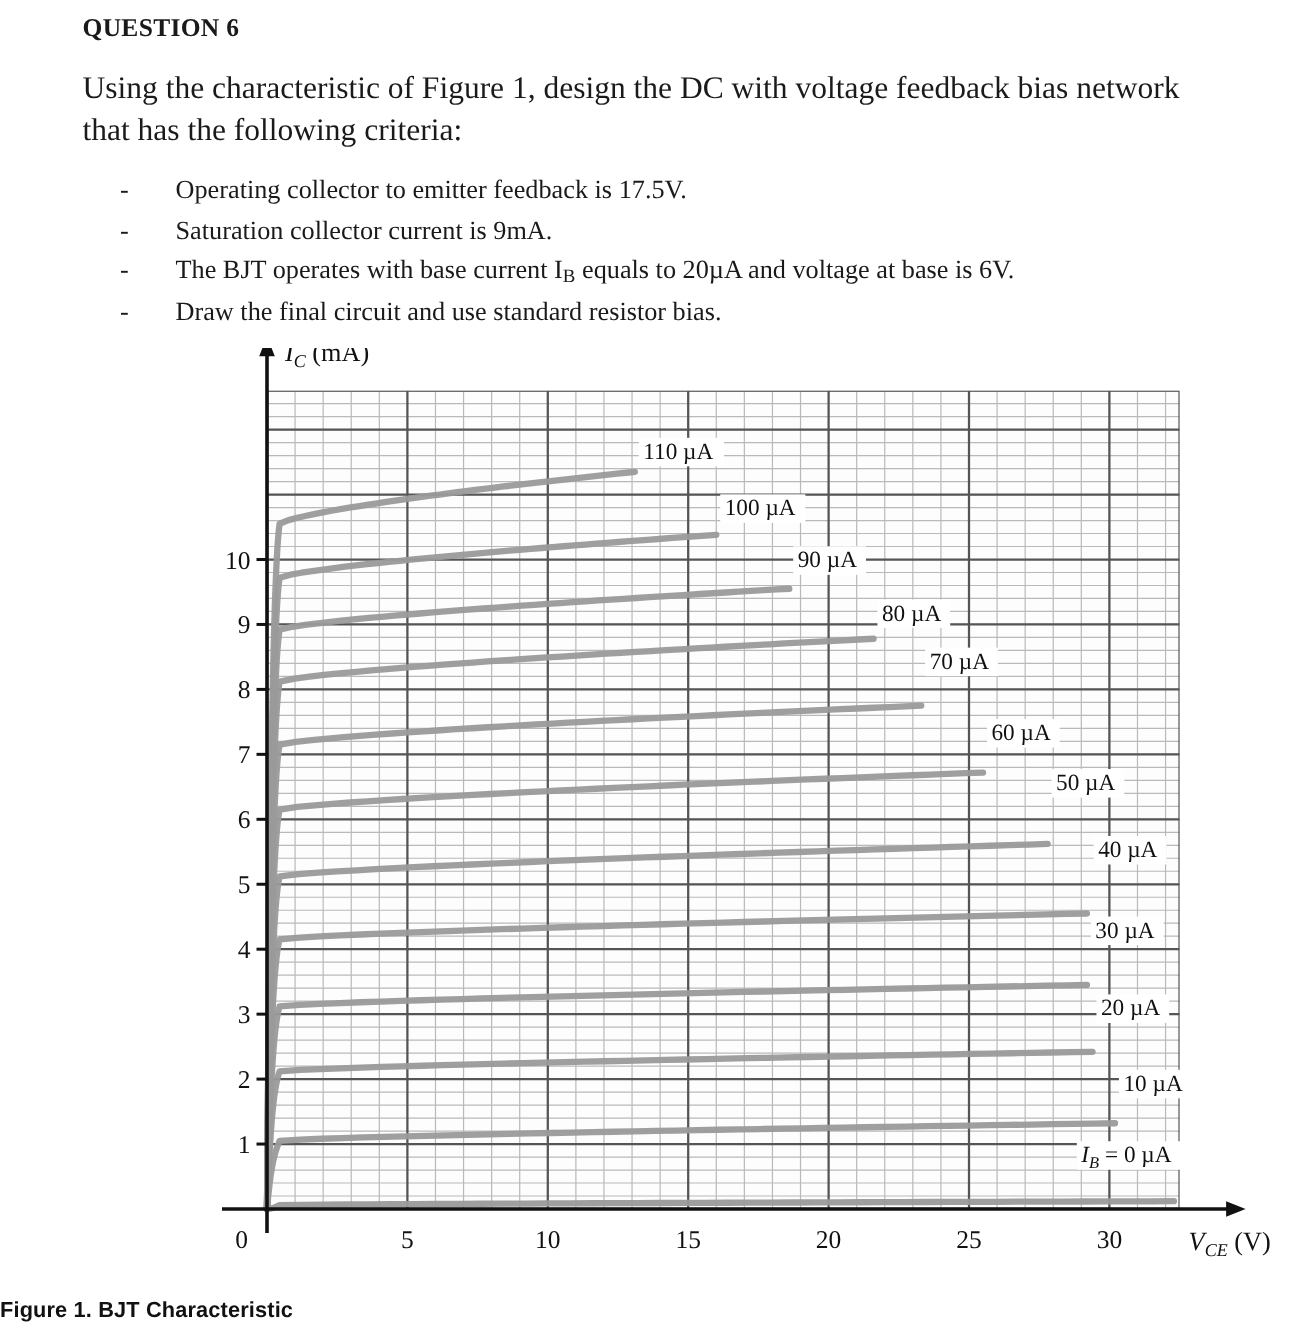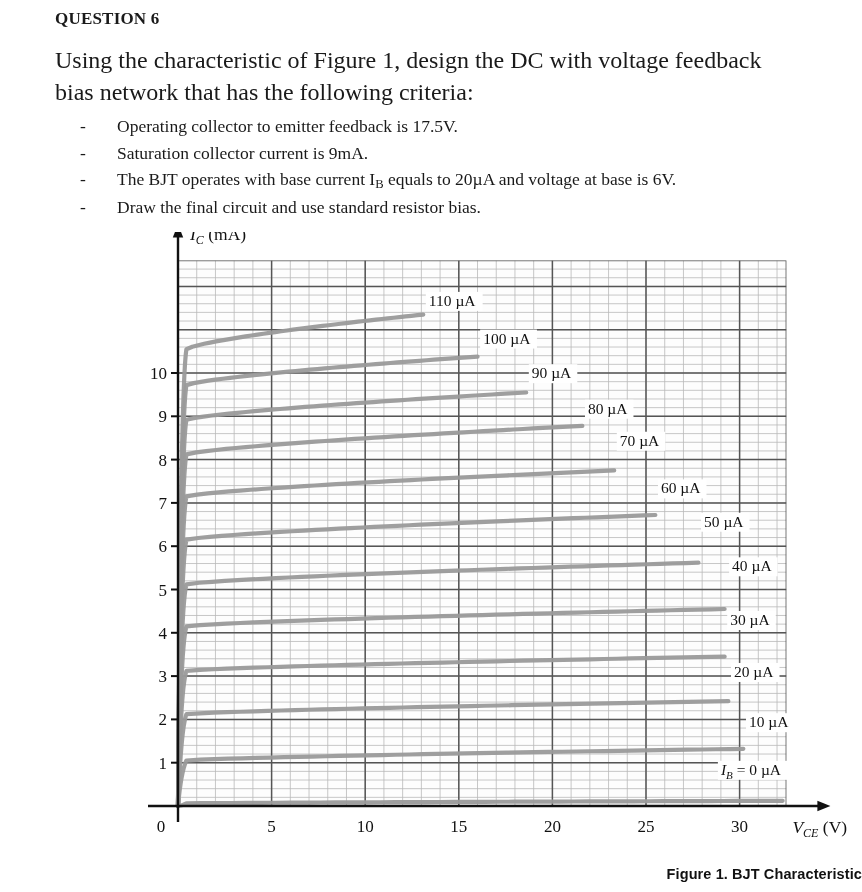--- a/index.html
+++ b/index.html
@@ -28,21 +28,21 @@
     top: 9px;
     font-size: 17px;
     font-weight: bold;
     letter-spacing: 0.2px;
   }
   .qbody {
     position: absolute;
     left: 55px;
     top: 44px;
     width: 735px;
-    font-size: 24px;
+    font-size: 21px;
     line-height: 1.35;
   }
   .criteria {
     position: absolute;
     left: 80px;
     top: 113px;
     width: 700px;
     font-size: 17.5px;
     line-height: 1.52;
   }
@@ -72,21 +72,21 @@
     height: 660px;
   }
   .figure svg {
     display: block;
   }
   .caption {
     position: absolute;
     left: 0;
     top: 634px;
     width: 862px;
-    text-align: right;
+    text-align: left;
     font-family: "Liberation Sans", "DejaVu Sans", sans-serif;
     font-weight: bold;
     font-size: 14.5px;
     letter-spacing: 0.1px;
     color: #111;
   }
 </style>
 </head>
 <body>
 

